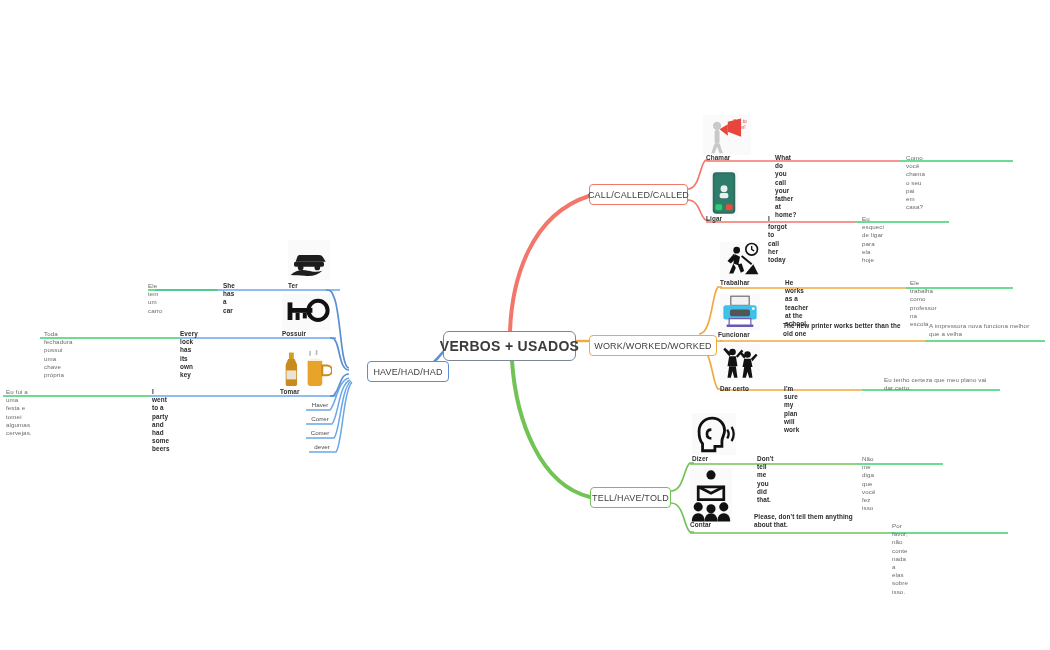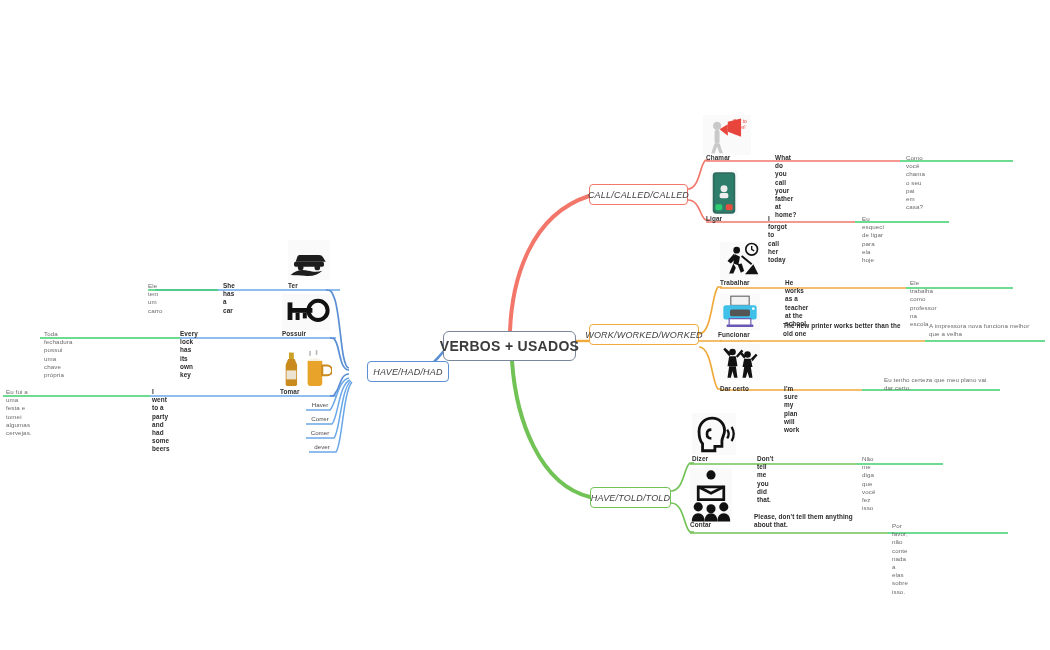--- a/index.html
+++ b/index.html
@@ -18,25 +18,25 @@
     display:flex;align-items:center;justify-content:center;
     background:#ffffff;white-space:nowrap;
   }
   .root{
     left:443px;top:331px;width:133px;height:30px;
     border:1.4px solid #7a879b;border-radius:6px;
     font-size:14px;font-weight:bold;letter-spacing:.3px;color:#3b3b3b;
   }
   .branch{
     height:21px;border-radius:4px;border:1.3px solid #999;
-    font-size:9px;letter-spacing:.2px;color:#3f3f3f;padding:0 23px;font-style:italic;
+    font-size:9px;letter-spacing:.2px;color:#3f3f3f;padding:0 23px;
   }
   .b-have{left:367px;top:361px;width:82px;border-color:#5b8fd4;}
   .b-call{left:589px;top:184px;width:99px;border-color:#f2766a;}
-  .b-work{left:589px;top:324px;width:110px;border-color:#f0a93c;}
+  .b-work{left:589px;top:335px;width:128px;border-color:#f0a93c;}
   .b-tell{left:590px;top:487px;width:81px;border-color:#72c355;}
 
   
   .leaf{position:absolute;}
   .leaf .thumb{
     position:absolute;background:#fafafa;
     display:flex;align-items:center;justify-content:center;overflow:hidden;
   }
   .cap{
     position:absolute;font-size:6.4px;font-weight:bold;color:#2f2f2f;
@@ -120,21 +120,21 @@
   <div class="node branch b-have">
     <span>HAVE/HAD/HAD</span>
   </div>
   <div class="node branch b-call">
     <span>CALL/CALLED/CALLED</span>
   </div>
   <div class="node branch b-work">
     <span>WORK/WORKED/WORKED</span>
   </div>
   <div class="node branch b-tell">
-    <span>HAVE/TOLD/TOLD</span>
+    <span>TELL/HAVE/TOLD</span>
   </div>
 
   <div class="leaf">
     <div class="thumb" style="left:288px;top:240px;width:42px;height:40px;">
       <svg viewBox="0 0 48 44" width="40" height="38">
         <path d="M12 16h24c2 0 4 1 5 3l3 5H8l2-6c.4-1.2 1.4-2 4-2z" fill="#1d1d1d"></path>
         <rect x="6" y="24" width="36" height="6" rx="2" fill="#1d1d1d"></rect>
         <circle cx="14" cy="31" r="3.4" fill="#1d1d1d"></circle>
         <circle cx="34" cy="31" r="3.4" fill="#1d1d1d"></circle>
         <path d="M2 40c6-6 14-7 21-5 5 1 11 2 17 0-5 5-13 7-21 6-6-.6-11-.5-17-1z" fill="#1d1d1d"></path>

